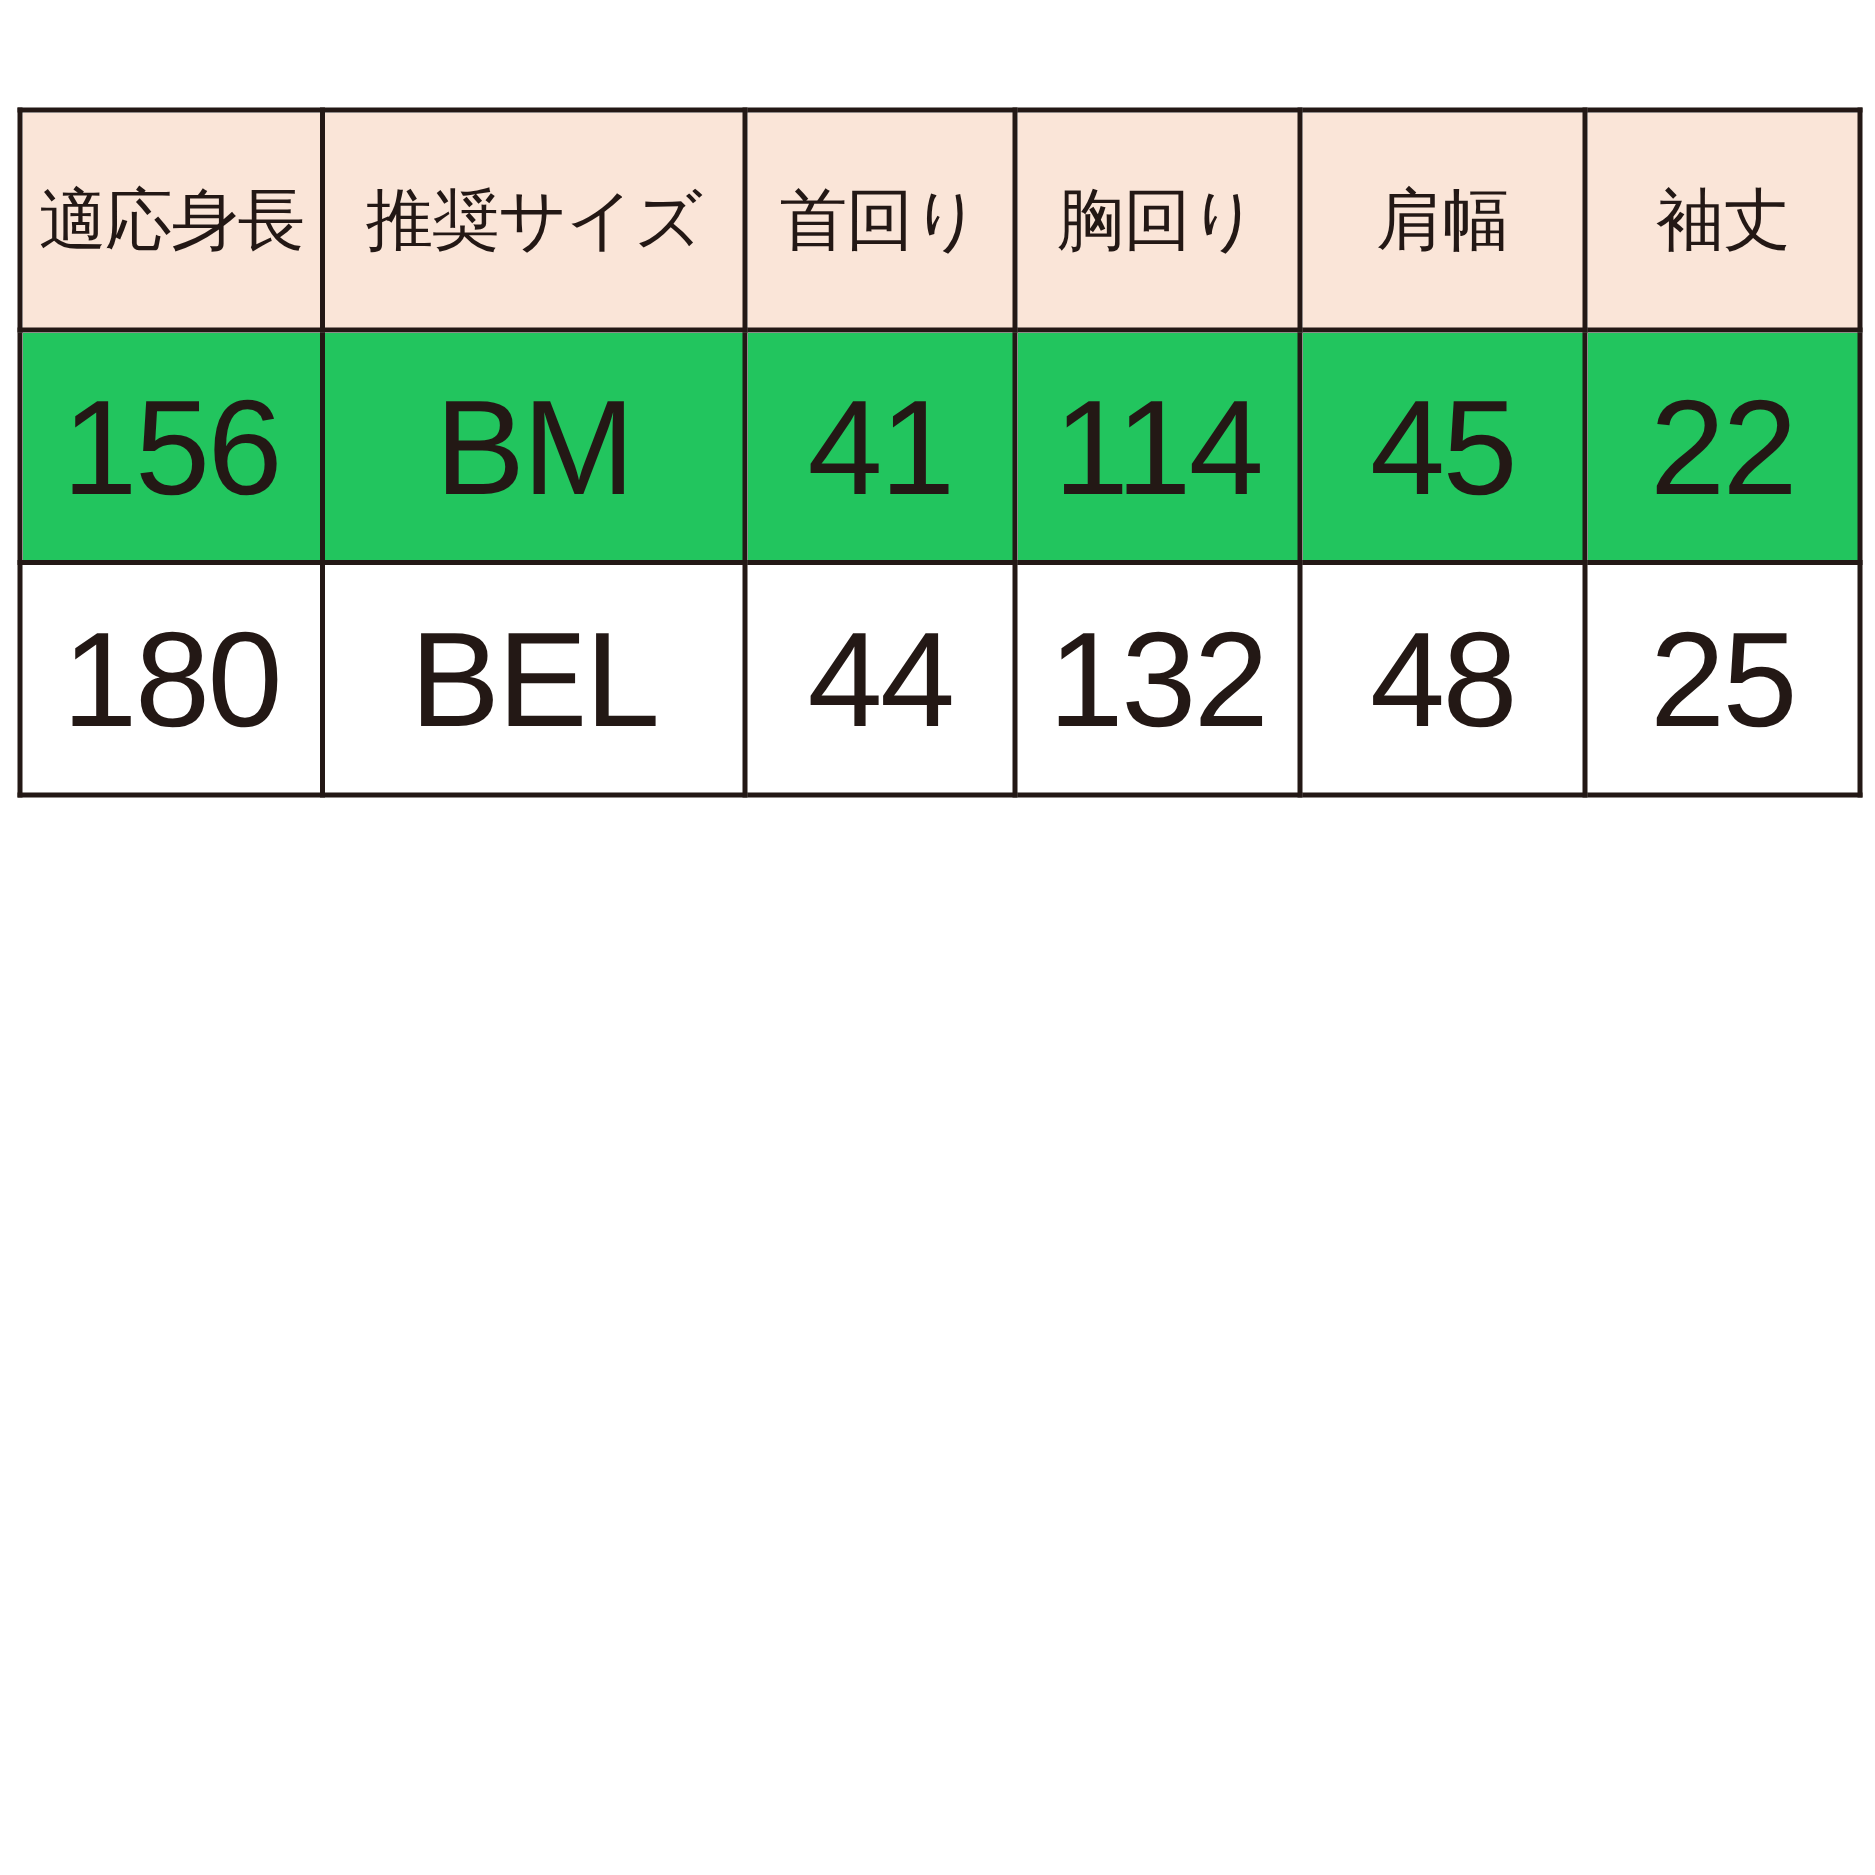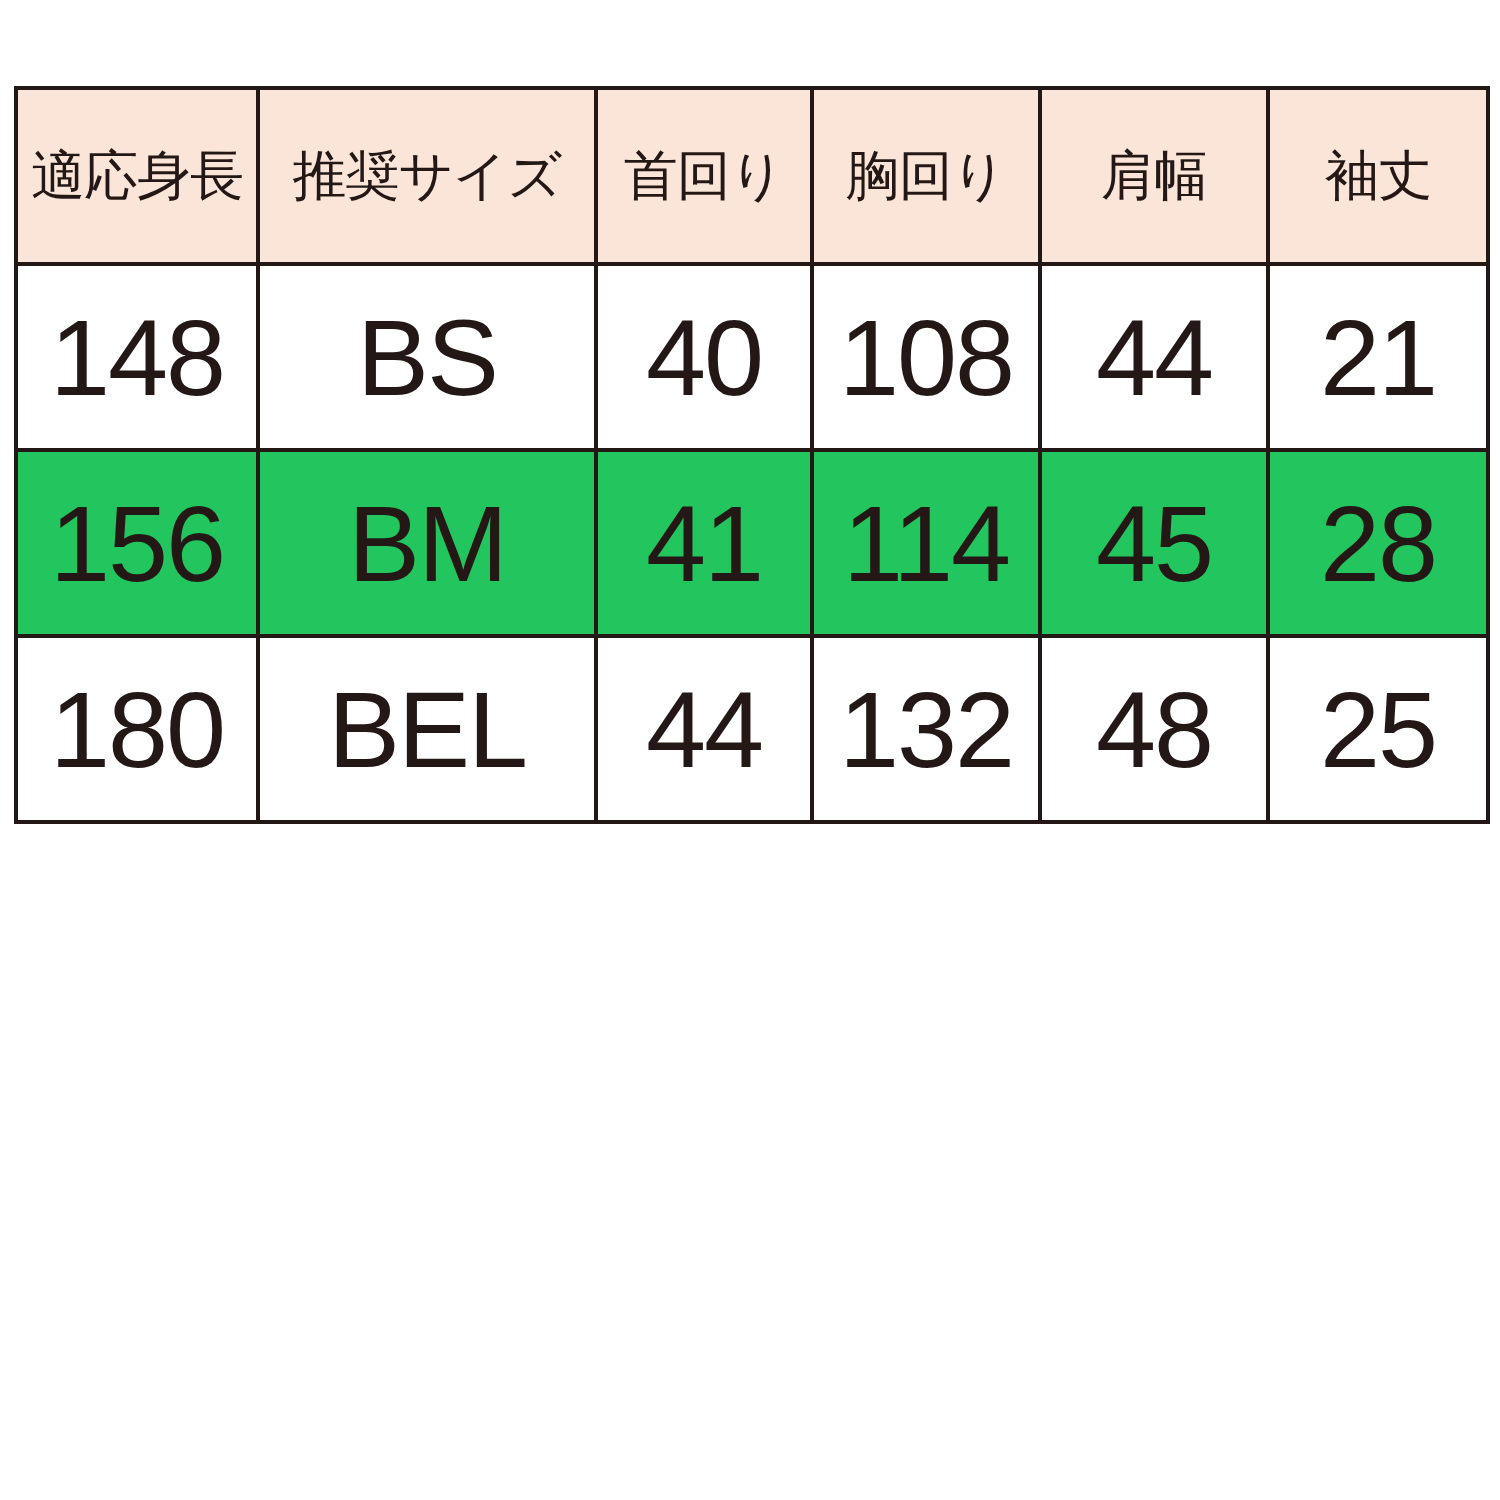--- a/index.html
+++ b/index.html
@@ -82,35 +82,27 @@
         <tr>
           <th>適応身長</th>
           <th>推奨サイズ</th>
           <th>首回り</th>
           <th>胸回り</th>
           <th>肩幅</th>
           <th>袖丈</th>
         </tr>
       </thead>
       <tbody>
-        <tr>
-          <td>148</td>
-          <td>BS</td>
-          <td>40</td>
-          <td>108</td>
-          <td>44</td>
-          <td>21</td>
-        </tr>
         <tr class="alt">
           <td>156</td>
           <td>BM</td>
           <td>41</td>
           <td>114</td>
           <td>45</td>
-          <td>28</td>
+          <td>22</td>
         </tr>
         <tr>
           <td>180</td>
           <td>BEL</td>
           <td>44</td>
           <td>132</td>
           <td>48</td>
           <td>25</td>
         </tr>
       </tbody>

